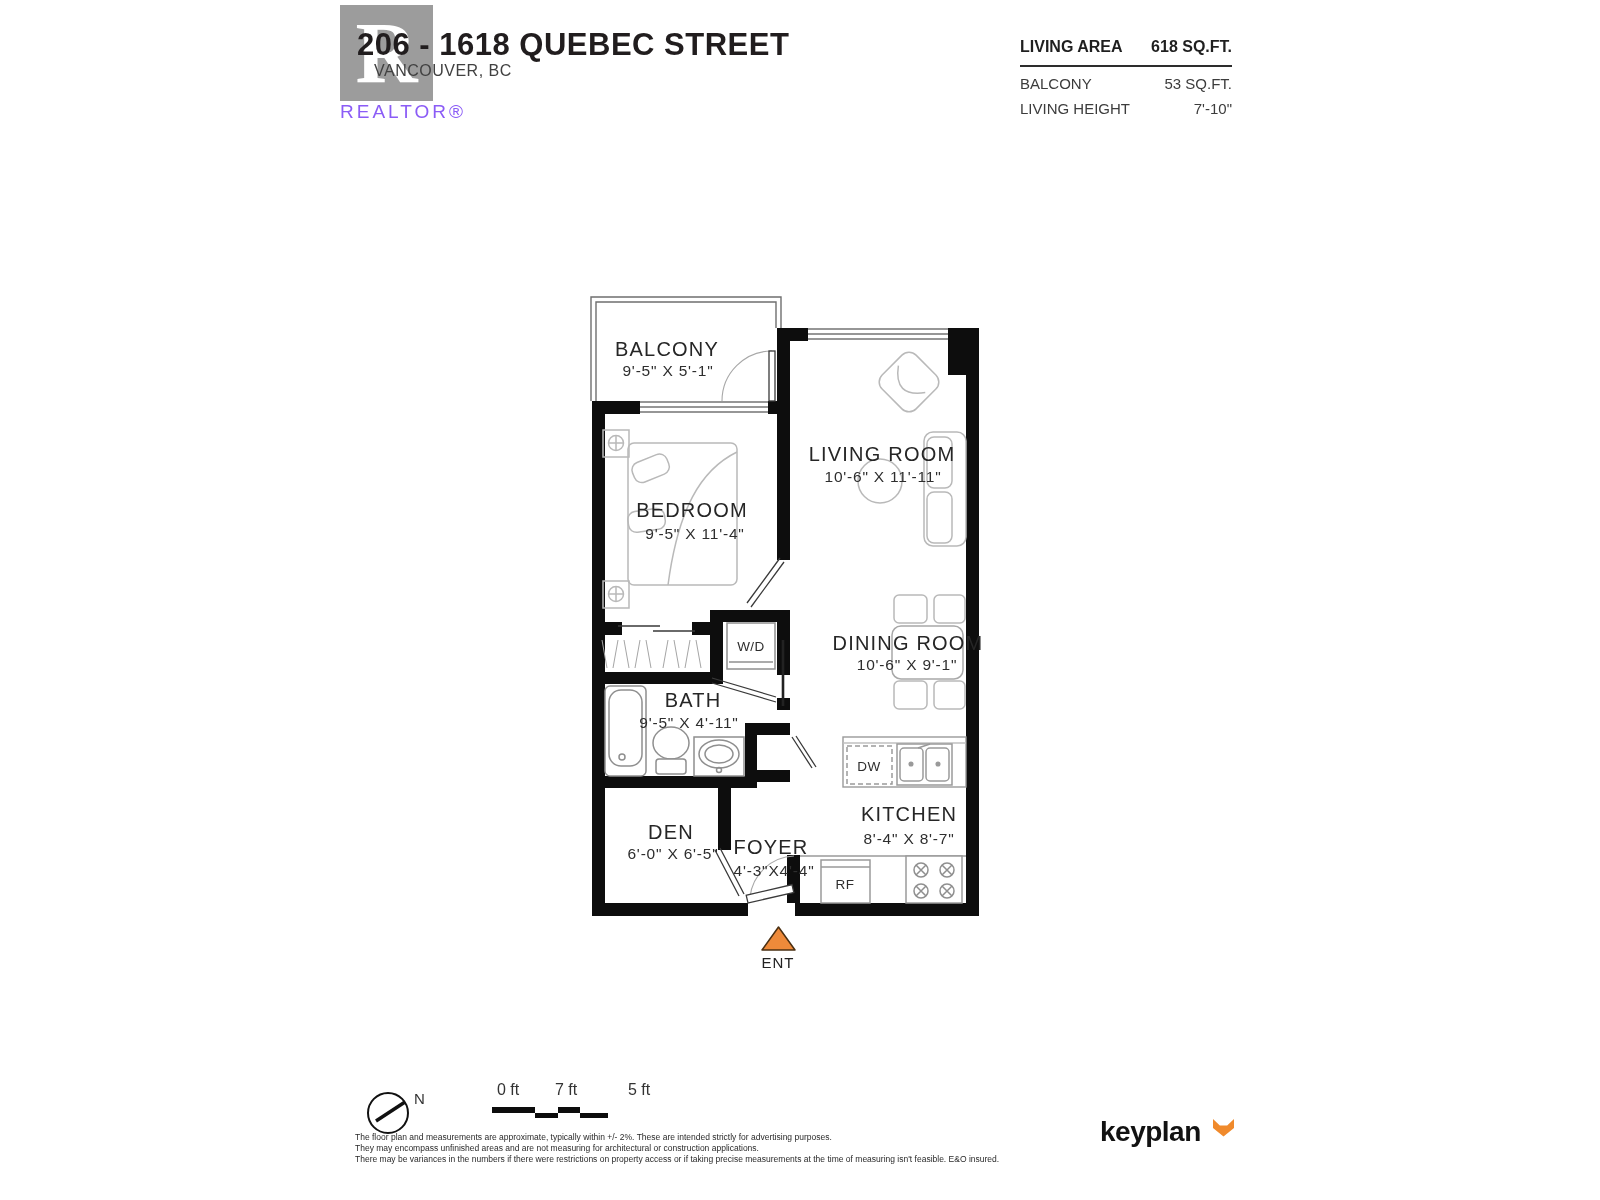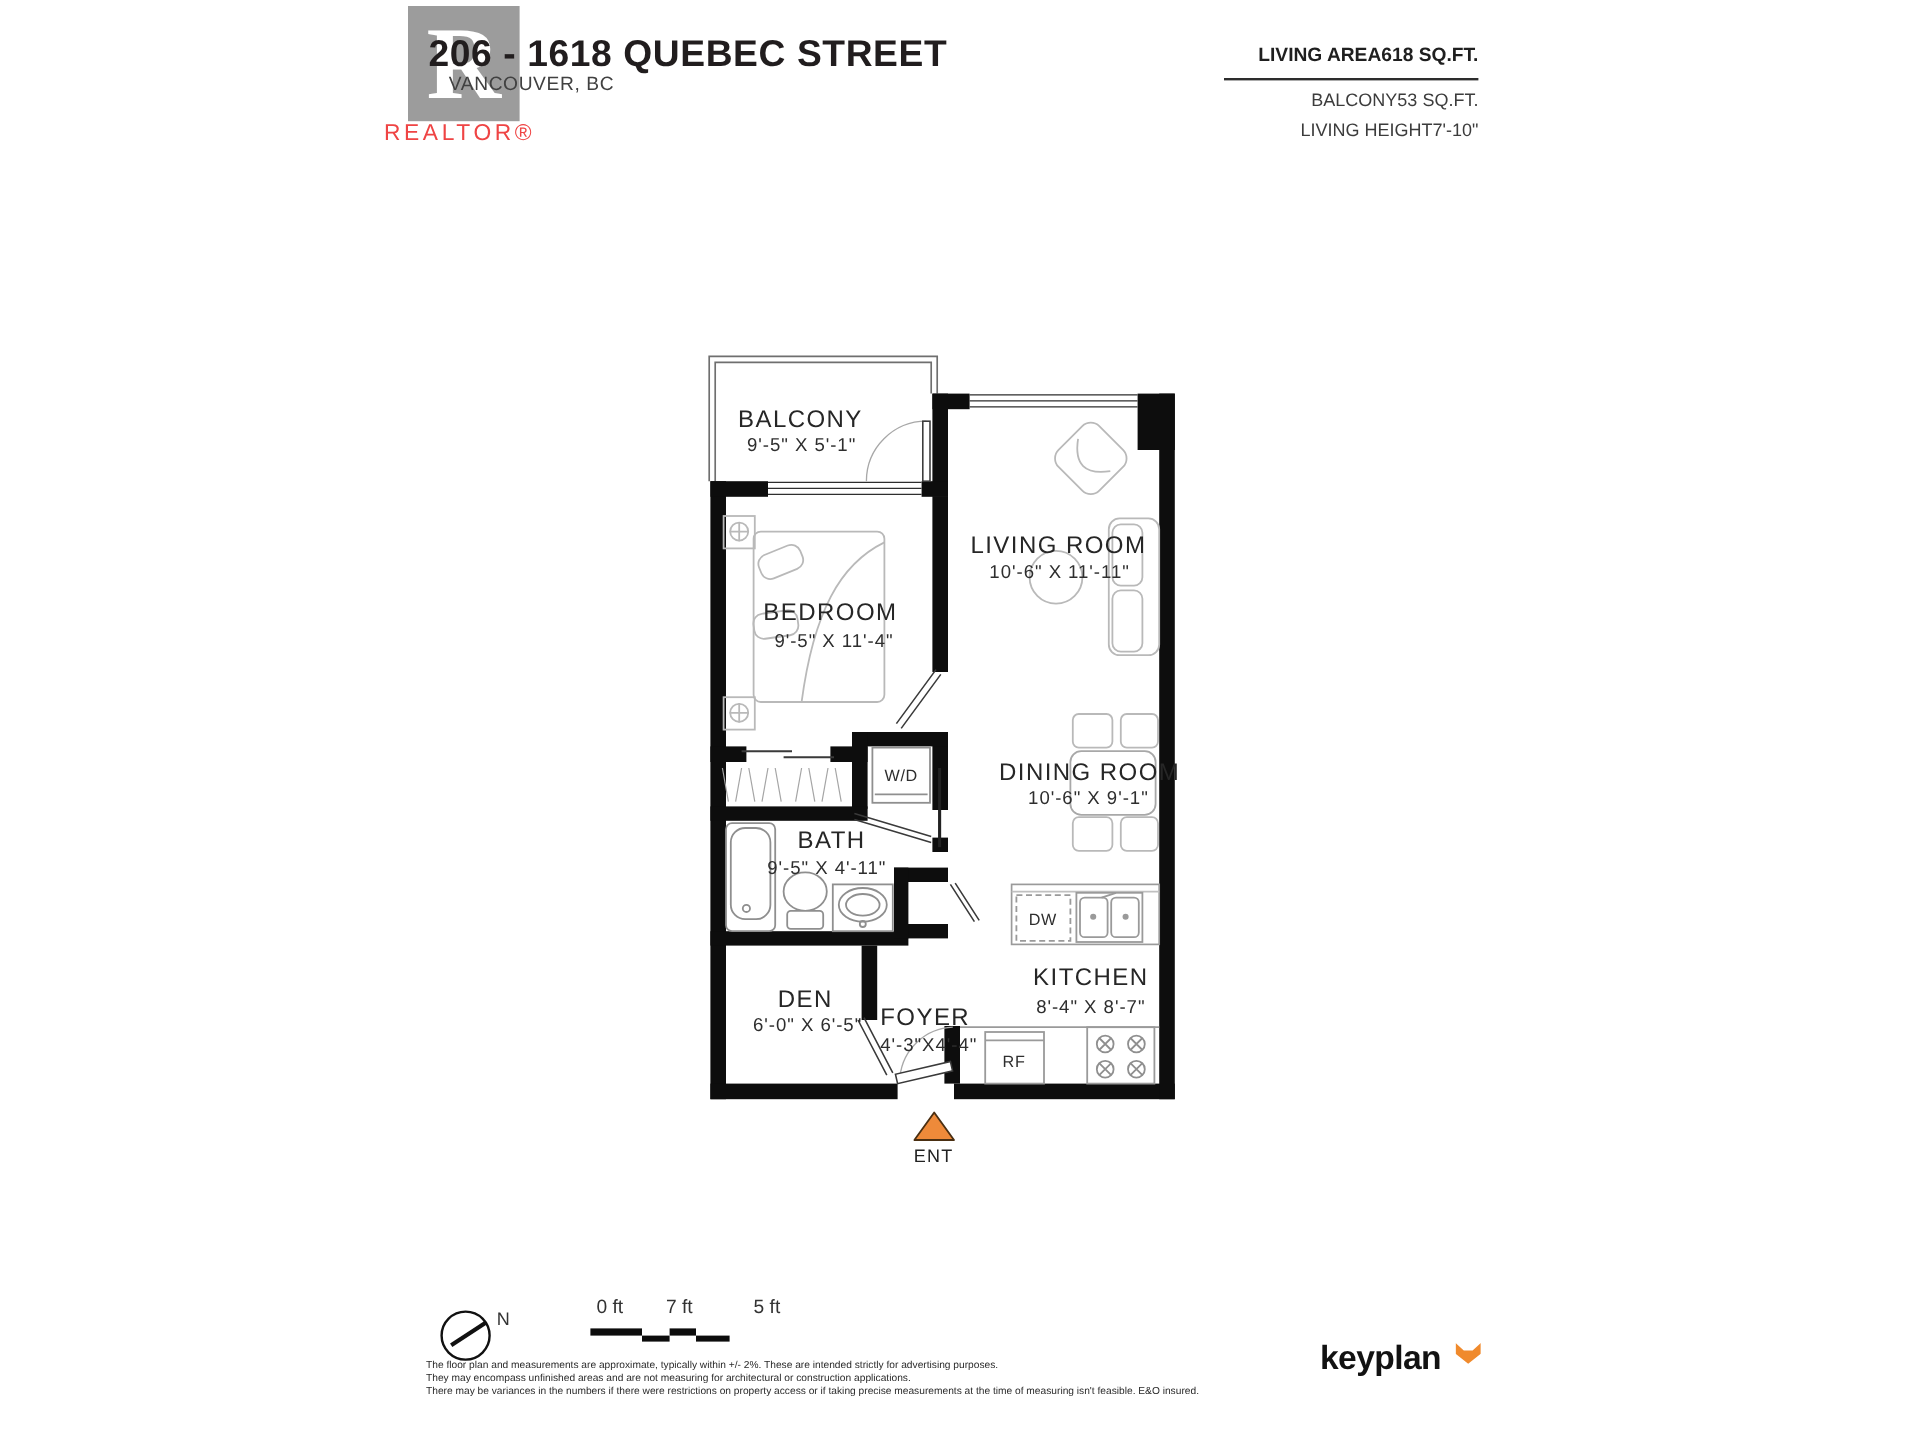--- a/index.html
+++ b/index.html
@@ -2,27 +2,27 @@
 <html><head>
 <meta charset="utf-8">
 <style>
   html,body{margin:0;padding:0;background:#ffffff;}
   body{width:1600px;height:1200px;position:relative;font-family:"Liberation Sans",sans-serif;overflow:hidden;}
 
   
   .realtor-square{position:absolute;left:340px;top:5px;width:93px;height:96px;background:#9c9c9c;
     display:flex;align-items:center;justify-content:center;z-index:1;}
   .realtor-square span{color:#ffffff;font-family:"Liberation Serif",serif;font-weight:bold;font-size:86px;line-height:96px;}
-  .realtor-caption{position:absolute;left:320px;top:101px;font-size:19px;color:#ef4444;letter-spacing:3px;z-index:1;text-align:right;}
+  .realtor-caption{position:absolute;left:340px;top:101px;font-size:19px;color:#8b5cf6;letter-spacing:3px;z-index:1;text-align:right;}
   .page-title{position:absolute;left:357px;top:27px;font-size:31px;font-weight:bold;color:#211d1e;letter-spacing:0.5px;z-index:2;white-space:nowrap;text-align:right;}
   .page-subtitle{position:absolute;left:362px;top:62px;font-size:16px;color:#414141;letter-spacing:0.5px;z-index:2;margin-left:12px;}
 
   
   .stats{position:absolute;left:1020px;top:38px;width:212px;z-index:2;}
-  .stats .row{display:flex;justify-content:flex-end;align-items:baseline;}
+  .stats .row{display:flex;justify-content:space-between;align-items:baseline;}
   .stats .row.first{font-weight:bold;font-size:16px;color:#1f1f1f;padding-bottom:9px;border-bottom:2px solid #2d2d2d;}
   .stats .row.rest{font-size:15px;color:#3c3c3c;margin-top:8px;}
 
   
   .plan-svg{position:absolute;left:556px;top:284px;z-index:1;}
   .room-label{font-size:20px;letter-spacing:1.2px;fill:#262626;}
   .room-dims{font-size:15.5px;letter-spacing:0.8px;fill:#2e2e2e;}
   .appl-label{font-size:13.5px;letter-spacing:0.5px;fill:#2e2e2e;}
   .ent-label{font-size:15px;letter-spacing:1px;fill:#222222;}
 

